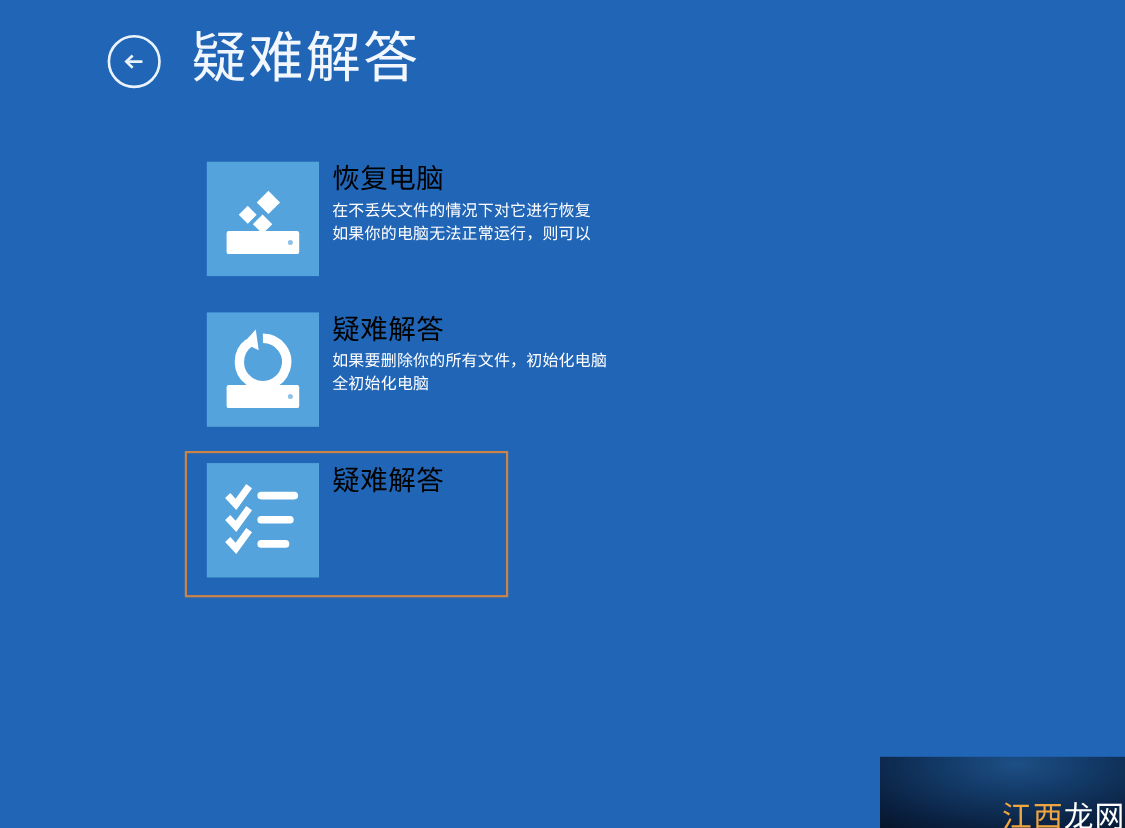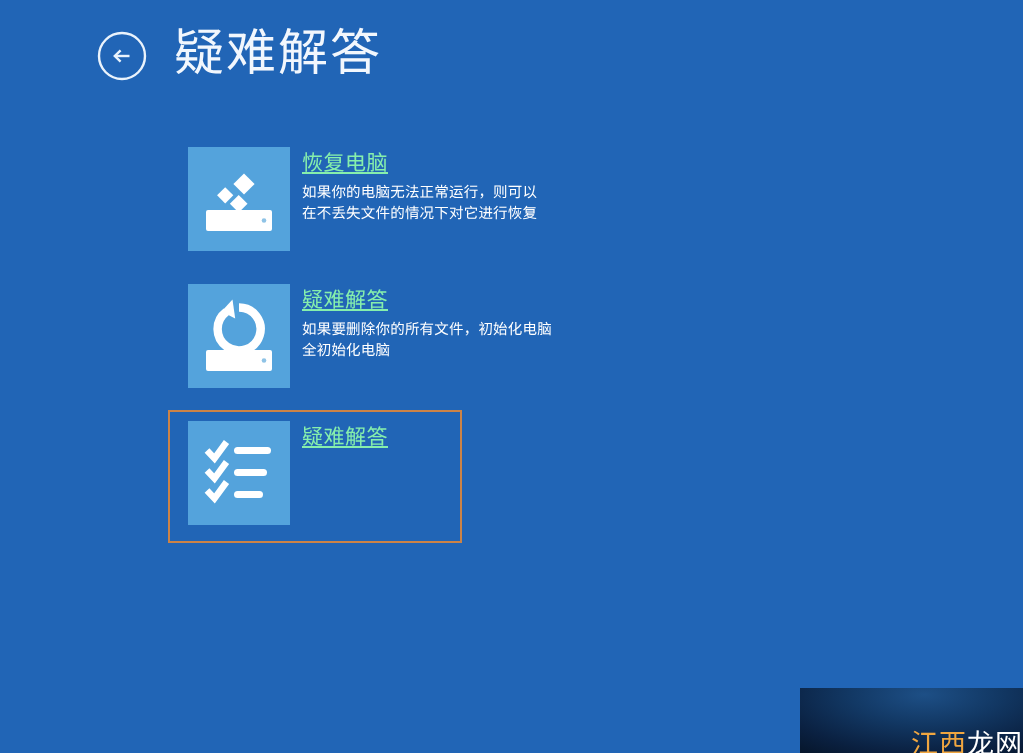--- a/index.html
+++ b/index.html
@@ -89,26 +89,25 @@
   }
   .option-tile svg { display: block; }
 
   .option-text {
     padding-left: 12px;
     padding-top: 1px;
     min-width: 0;
     white-space: nowrap;
   }
   .option-title {
-    color: #86efac;
-    font-size: 21px;
+    color: #000000;
+    font-size: 25px;
     line-height: 30px;
     font-weight: 400;
     letter-spacing: 0.5px;
-    text-decoration: underline;
   }
   .option-desc {
     color: #ffffff;
     font-size: 14.5px;
     line-height: 21px;
     font-weight: 400;
     margin-top: 4px;
     letter-spacing: 0.2px;
   }
   .option-desc div { white-space: nowrap; }
@@ -162,22 +161,22 @@
           <g fill="#ffffff">
             <rect x="48.5" y="29.5" width="15" height="15" transform="rotate(45 56 37)"></rect>
             <rect x="31.5" y="42.5" width="11.5" height="11.5" transform="rotate(45 37.2 48.2)"></rect>
             <rect x="44.5" y="50.5" width="12.5" height="12.5" transform="rotate(45 50.7 56.7)"></rect>
           </g>
         </svg>
       </div>
       <div class="option-text">
         <div class="option-title">恢复电脑</div>
         <div class="option-desc">
+          <div>在不丢失文件的情况下对它进行恢复</div>
           <div>如果你的电脑无法正常运行，则可以</div>
-          <div>在不丢失文件的情况下对它进行恢复</div>
         </div>
       </div>
     </div>
 
     <div class="option">
       <div class="option-tile">
         <svg width="102" height="104" viewBox="0 0 102 104" aria-hidden="true">
           <rect x="18" y="66" width="66" height="21" rx="2" fill="#ffffff"></rect>
           <circle cx="76" cy="76.5" r="2.3" fill="#8fc3e6"></circle>
           <path d="M38.2 27.8 A21.5 21.5 0 1 0 51 23.5" fill="none" stroke="#ffffff" stroke-width="8.5" stroke-linecap="butt"></path>

